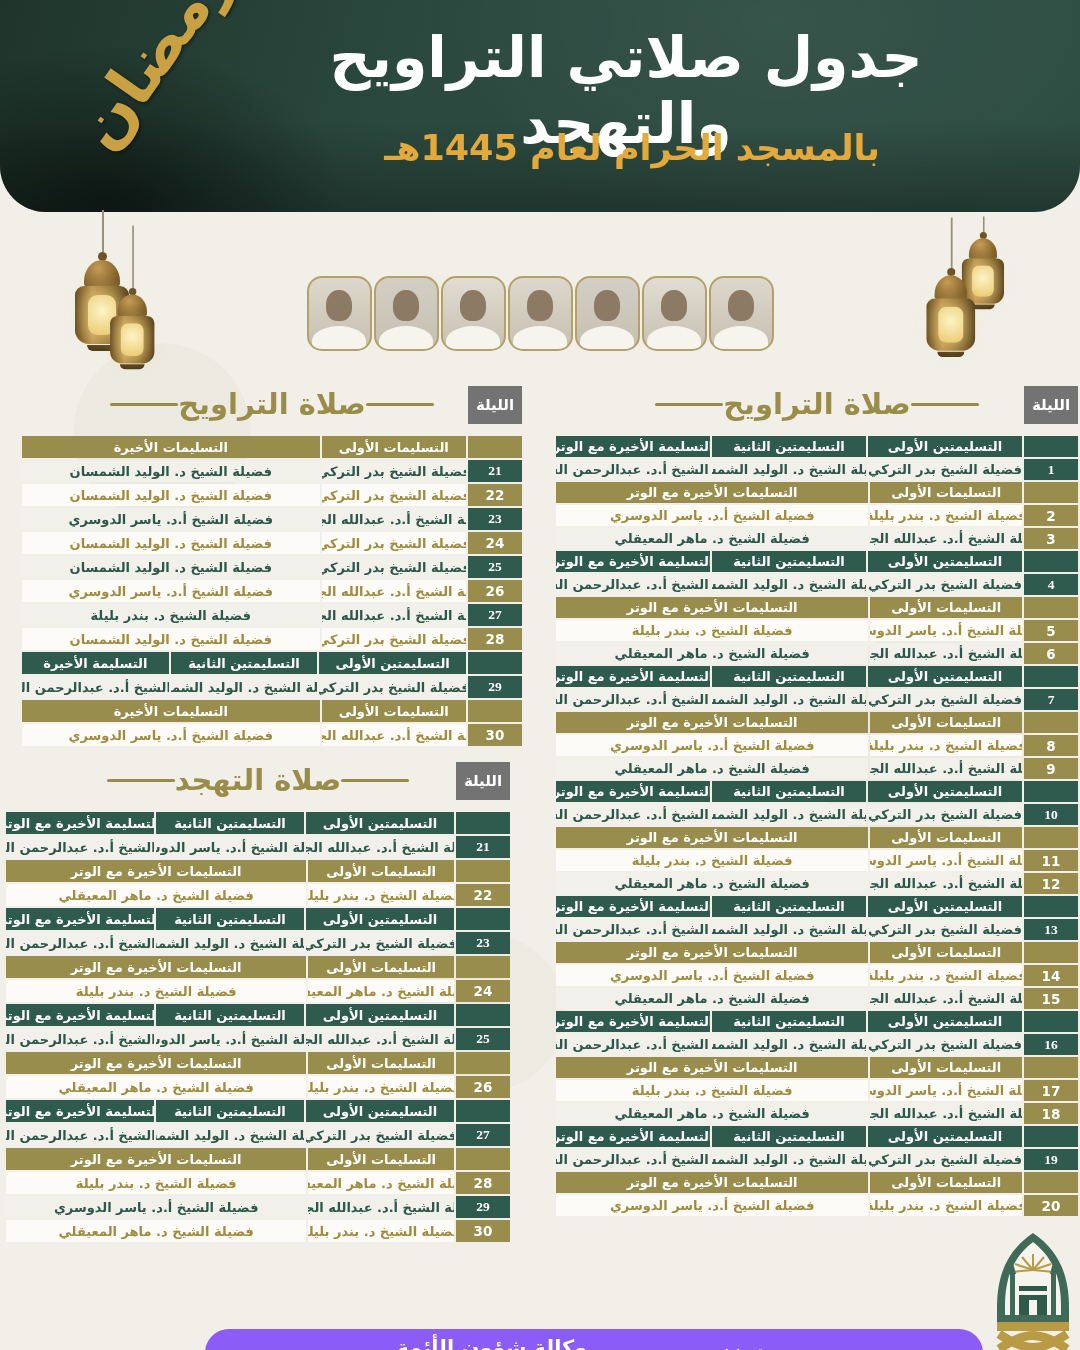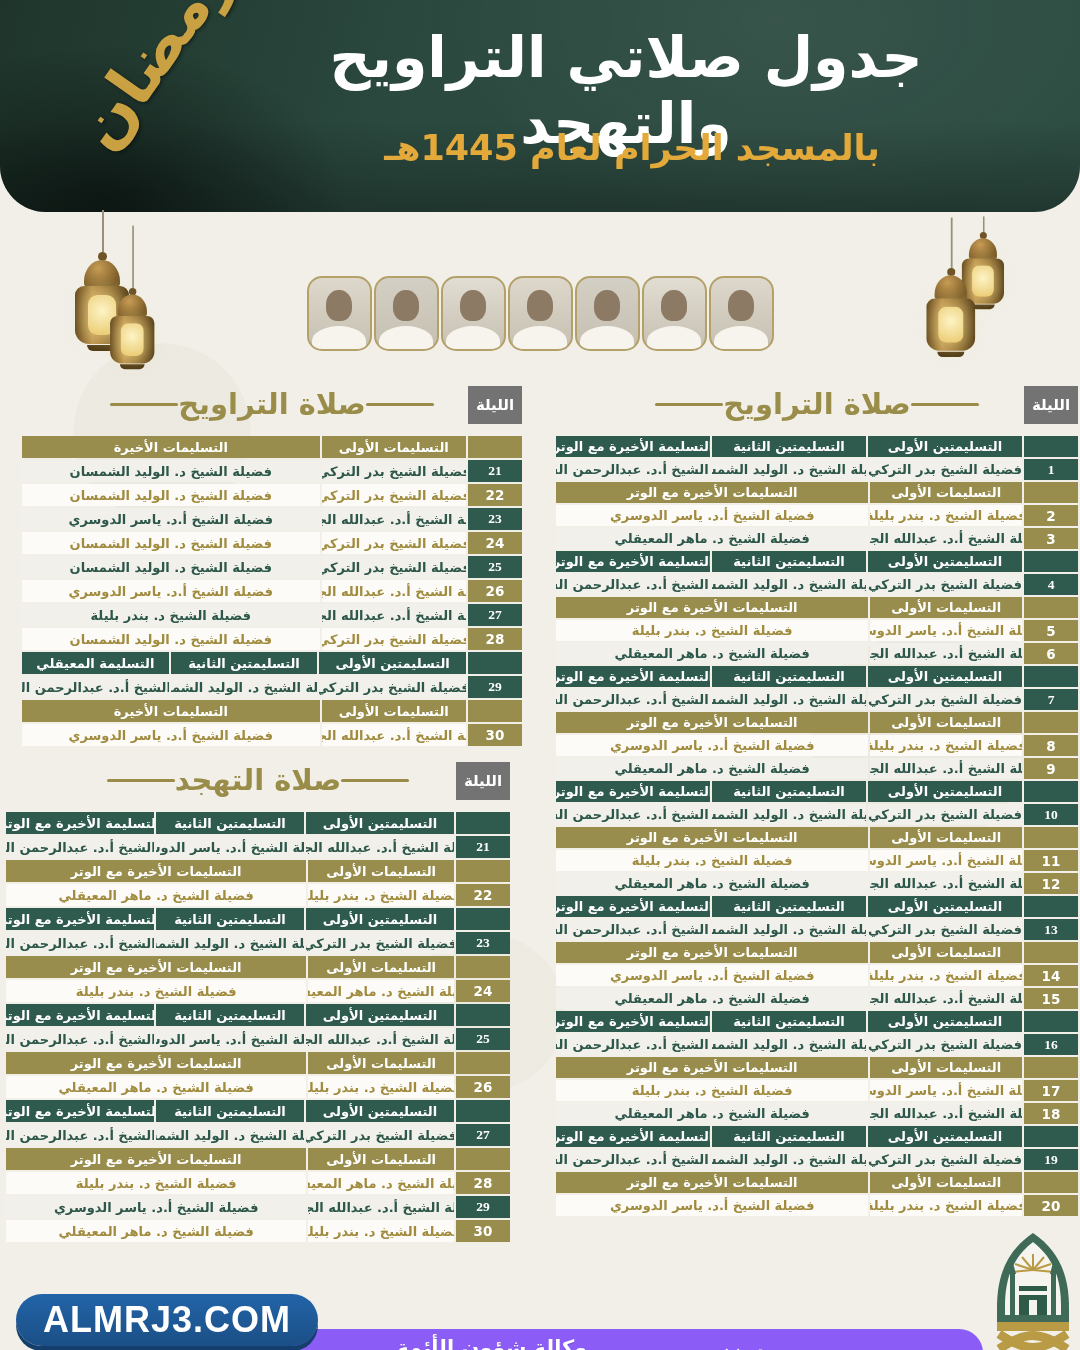--- a/index.html
+++ b/index.html
@@ -416,21 +416,21 @@
         </div>
         <div class="trow">
           <div class="ncell n-olive">28</div>
           <div class="cell name gold">فضيلة الشيخ بدر التركي</div>
           <div class="cell name gold wide">فضيلة الشيخ د. الوليد الشمسان</div>
         </div>
         <div class="trow">
           <div class="ncell n-teal"></div>
           <div class="cell hteal">التسليمتين الأولى</div>
           <div class="cell hteal">التسليمتين الثانية</div>
-          <div class="cell hteal">التسليمة المعيقلي</div>
+          <div class="cell hteal">التسليمة الأخيرة</div>
         </div>
         <div class="trow">
           <div class="ncell n-teal">29</div>
           <div class="cell name dark">فضيلة الشيخ بدر التركي</div>
           <div class="cell name dark">فضيلة الشيخ د. الوليد الشمسان</div>
           <div class="cell name dark">معالي الشيخ أ.د. عبدالرحمن السديس</div>
         </div>
         <div class="trow">
           <div class="ncell n-olive"></div>
           <div class="cell holive">التسليمات الأولى</div>
@@ -570,21 +570,20 @@
       </span>
       <span>
         <svg width="19" height="19" viewBox="0 0 20 20">
             <path d="M10 1.6c3 0 5 2.1 5 5.1v2.1c1 .2 2.1.5 2.1 1.2 0 .9-1.6 1.1-2 2.3-.3.8 1.8 1.6 1.8 2.4 0 .9-2.1.8-3 1.3-.7.4-1.4 1.7-3.9 1.7s-3.2-1.3-3.9-1.7c-.9-.5-3-.4-3-1.3 0-.8 2.1-1.6 1.8-2.4-.4-1.2-2-1.4-2-2.3 0-.7 1.1-1 2.1-1.2V6.7c0-3 2-5.1 5-5.1z" fill="#fff"></path>
           </svg>
       </span>
       <span>emam_moathen</span>
     </div>
   </div>
 
-  <div class="badge">ALMRJ3.COM</div>
 
   <div class="emblem">
     <svg width="94" height="120" viewBox="0 0 94 120">
       <path d="M47 3 C19 22 11 48 11 78 L11 92 L83 92 L83 78 C83 48 75 22 47 3 Z" fill="#3e6a57"></path>
       <path d="M47 12 C26 28 19 50 19 76 L19 85 L75 85 L75 76 C75 50 68 28 47 12 Z" fill="#f6f4ee"></path>
       <g stroke="#b99a45" stroke-width="2">
         <line x1="47" y1="40" x2="47" y2="24"></line>
           <line x1="47" y1="40" x2="36" y2="27"></line>
         <line x1="47" y1="40" x2="58" y2="27"></line>
           <line x1="47" y1="40" x2="29" y2="34"></line>

